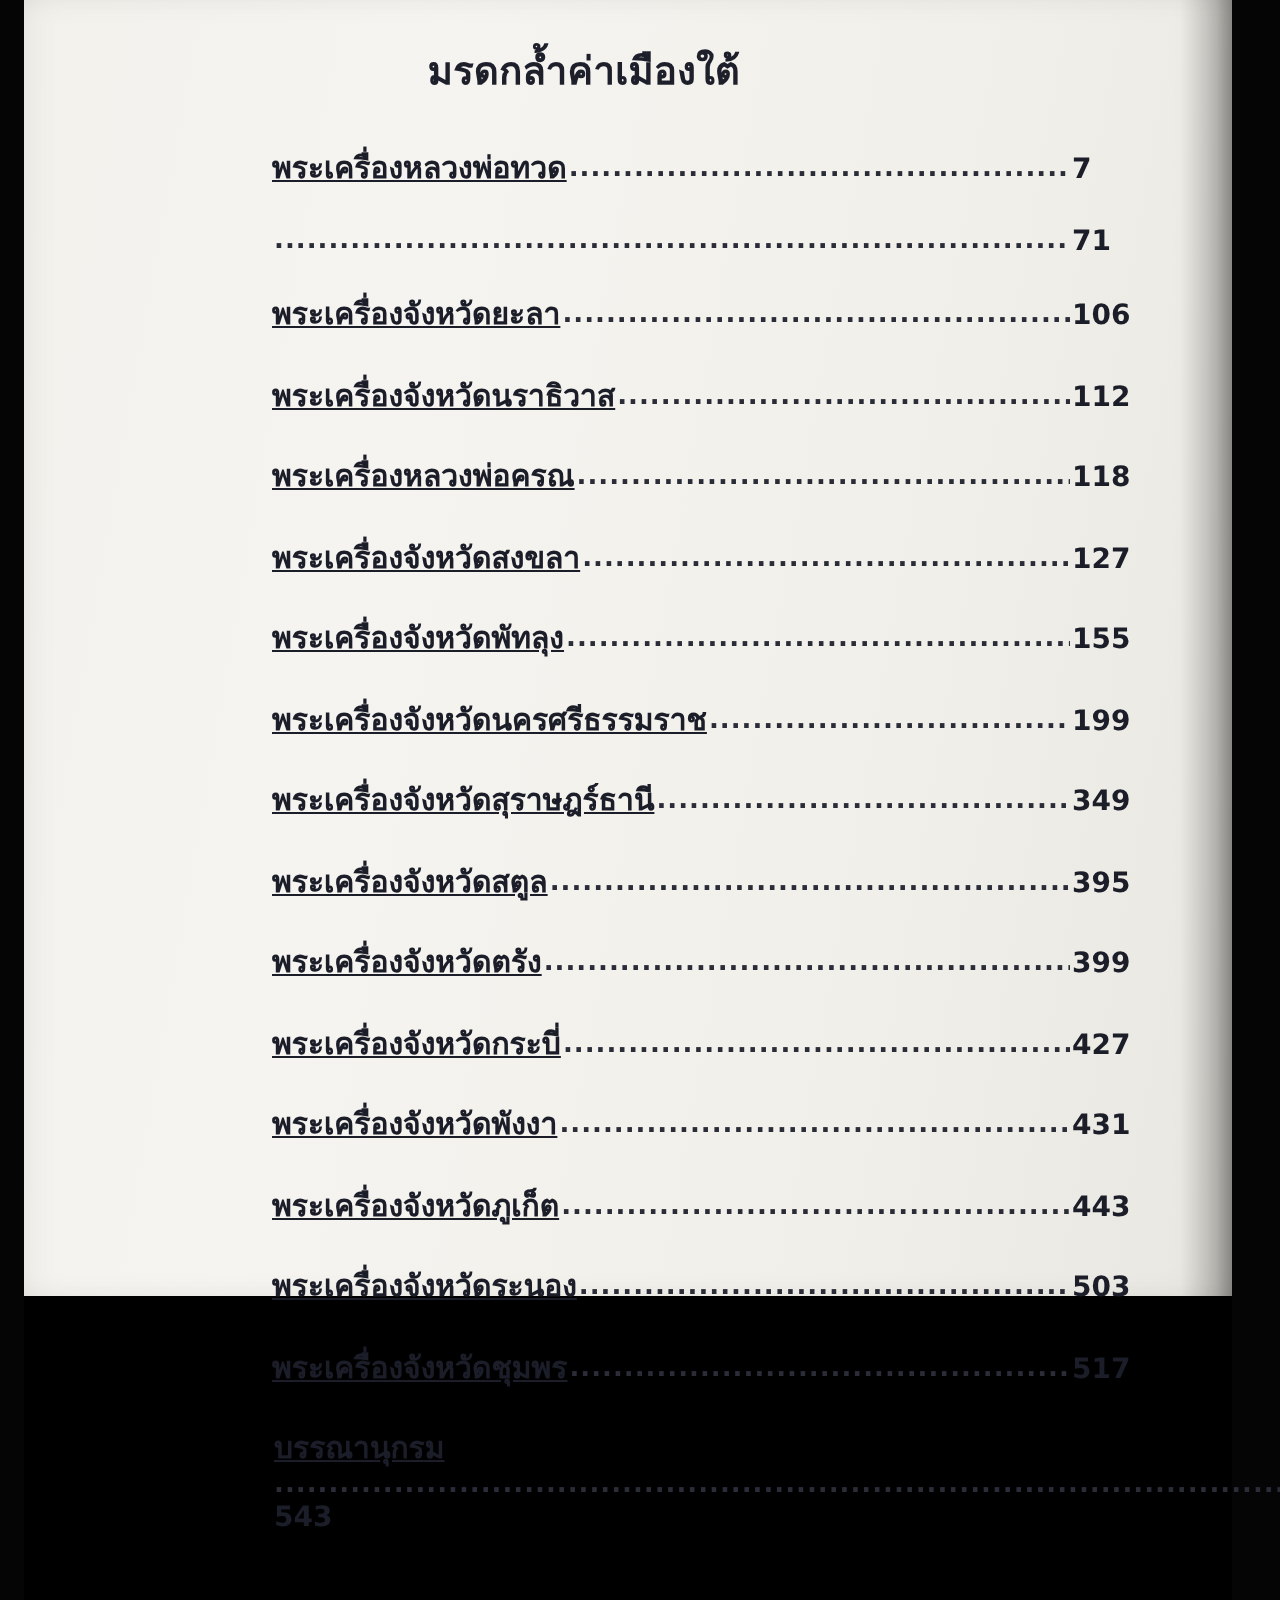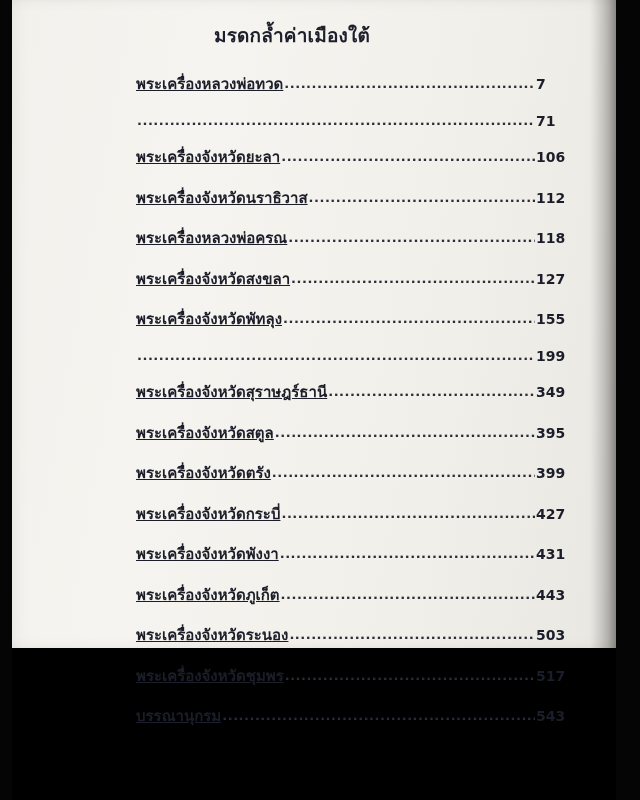--- a/index.html
+++ b/index.html
@@ -78,20 +78,21 @@
   .toc-page {
     white-space: nowrap;
     font-size: 14px;
     font-weight: 600;
     color: #1b1d29;
     min-width: 30px;
     text-align: left;
   }
   .toc-row.last {
     margin-top: 8px;
+    flex-direction: column;
   }
   .footer {
     position: absolute;
     bottom: 20px;
     right: 46px;
     font-size: 14px;
     font-weight: 700;
     color: #1d1f2b;
     letter-spacing: 0.3px;
   }
@@ -159,20 +160,21 @@
         <span class="toc-page">127</span>
       </div>
 
       <div class="toc-row">
         <span class="toc-label">พระเครื่องจังหวัดพัทลุง</span>
         <span class="toc-dots">....................................................................................................</span>
         <span class="toc-page">155</span>
       </div>
 
       <div class="toc-row">
+        <span class="toc-label">พระเครื่องจังหวัดนครศรีธรรมราช</span>
         <span class="toc-dots">....................................................................................................</span>
         <span class="toc-page">199</span>
       </div>
 
       <div class="toc-row">
         <span class="toc-label">พระเครื่องจังหวัดสุราษฎร์ธานี</span>
         <span class="toc-dots">....................................................................................................</span>
         <span class="toc-page">349</span>
       </div>
 

